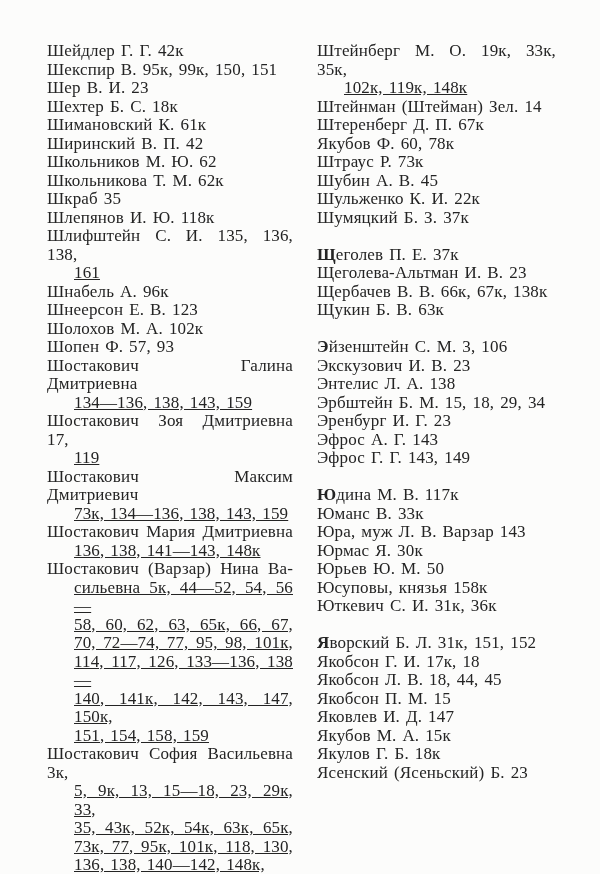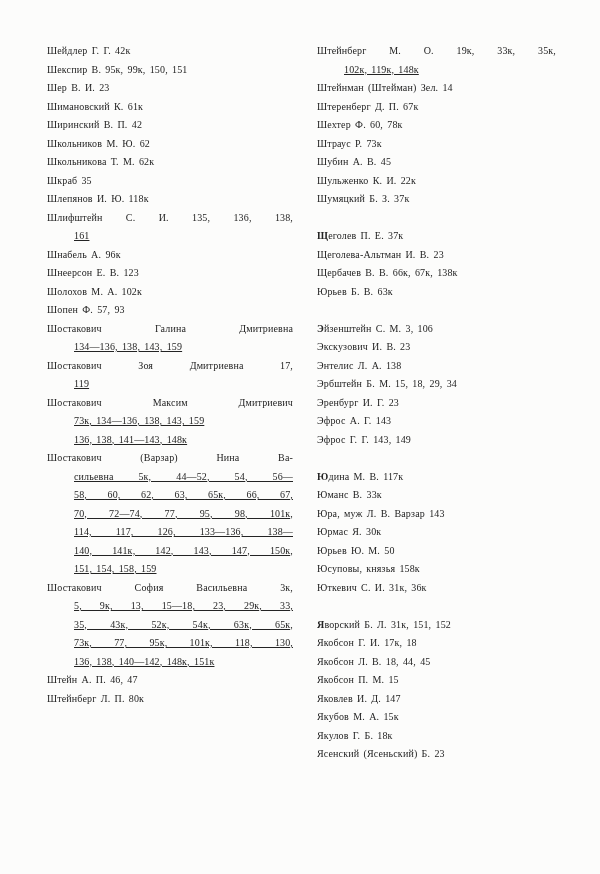--- a/index.html
+++ b/index.html
@@ -13,21 +13,21 @@
     overflow: hidden;
   }
   .page {
     box-sizing: border-box;
     width: 600px;
     height: 874px;
     padding: 42px 32px 0 47px;
     display: flex;
     gap: 24px;
     font-family: "Liberation Serif", "DejaVu Serif", serif;
-    font-size: 10px;
+    font-size: 17px;
     line-height: 18.5px;
     color: #242424;
   }
   .col {
     flex: 0 0 auto;
     width: 246px;
   }
   .col-right {
     width: 239px;
   }
@@ -63,20 +63,23 @@
       <div class="entry">
         <div class="line">Шейдлер Г. Г. 42к</div>
       </div>
       <div class="entry">
         <div class="line">Шекспир В. 95к, 99к, 150, 151</div>
       </div>
       <div class="entry">
         <div class="line">Шер В. И. 23</div>
       </div>
       <div class="entry">
+        <div class="line">Шехтер Б. С. 18к</div>
+      </div>
+      <div class="entry">
         <div class="line">Шимановский К. 61к</div>
       </div>
       <div class="entry">
         <div class="line">Ширинский В. П. 42</div>
       </div>
       <div class="entry">
         <div class="line">Школьников М. Ю. 62</div>
       </div>
       <div class="entry">
         <div class="line">Школьникова Т. М. 62к</div>
@@ -109,20 +112,21 @@
       </div>
       <div class="entry">
         <div class="line just">Шостакович Зоя Дмитриевна 17,</div>
         <div class="line cont">119</div>
       </div>
       <div class="entry">
         <div class="line just">Шостакович Максим Дмитриевич</div>
         <div class="line cont">73к, 134—136, 138, 143, 159</div>
       </div>
       <div class="entry">
+        <div class="line just">Шостакович Мария Дмитриевна</div>
         <div class="line cont">136, 138, 141—143, 148к</div>
       </div>
       <div class="entry">
         <div class="line just">Шостакович (Варзар) Нина Ва-</div>
         <div class="line cont just">сильевна 5к, 44—52, 54, 56—</div>
         <div class="line cont just">58, 60, 62, 63, 65к, 66, 67,</div>
         <div class="line cont just">70, 72—74, 77, 95, 98, 101к,</div>
         <div class="line cont just">114, 117, 126, 133—136, 138—</div>
         <div class="line cont just">140, 141к, 142, 143, 147, 150к,</div>
         <div class="line cont">151, 154, 158, 159</div>
@@ -146,21 +150,21 @@
         <div class="line just">Штейнберг М. О. 19к, 33к, 35к,</div>
         <div class="line cont">102к, 119к, 148к</div>
       </div>
       <div class="entry">
         <div class="line">Штейнман (Штейман) Зел. 14</div>
       </div>
       <div class="entry">
         <div class="line">Штеренберг Д. П. 67к</div>
       </div>
       <div class="entry">
-        <div class="line">Шехтер Ф. 60, 78к</div>
+        <div class="line">Якубов Ф. 60, 78к</div>
       </div>
       <div class="entry">
         <div class="line">Штраус Р. 73к</div>
       </div>
       <div class="entry">
         <div class="line">Шубин А. В. 45</div>
       </div>
       <div class="entry">
         <div class="line">Шульженко К. И. 22к</div>
       </div>
@@ -170,21 +174,21 @@
       <div class="entry gap">
         <div class="line"><span class="initial">Щ</span>еголев П. Е. 37к</div>
       </div>
       <div class="entry">
         <div class="line">Щеголева-Альтман И. В. 23</div>
       </div>
       <div class="entry">
         <div class="line">Щербачев В. В. 66к, 67к, 138к</div>
       </div>
       <div class="entry">
-        <div class="line">Юрьев Б. В. 63к</div>
+        <div class="line">Щукин Б. В. 63к</div>
       </div>
       <div class="entry gap">
         <div class="line"><span class="initial">Э</span>йзенштейн С. М. 3, 106</div>
       </div>
       <div class="entry">
         <div class="line">Экскузович И. В. 23</div>
       </div>
       <div class="entry">
         <div class="line">Энтелис Л. А. 138</div>
       </div>

